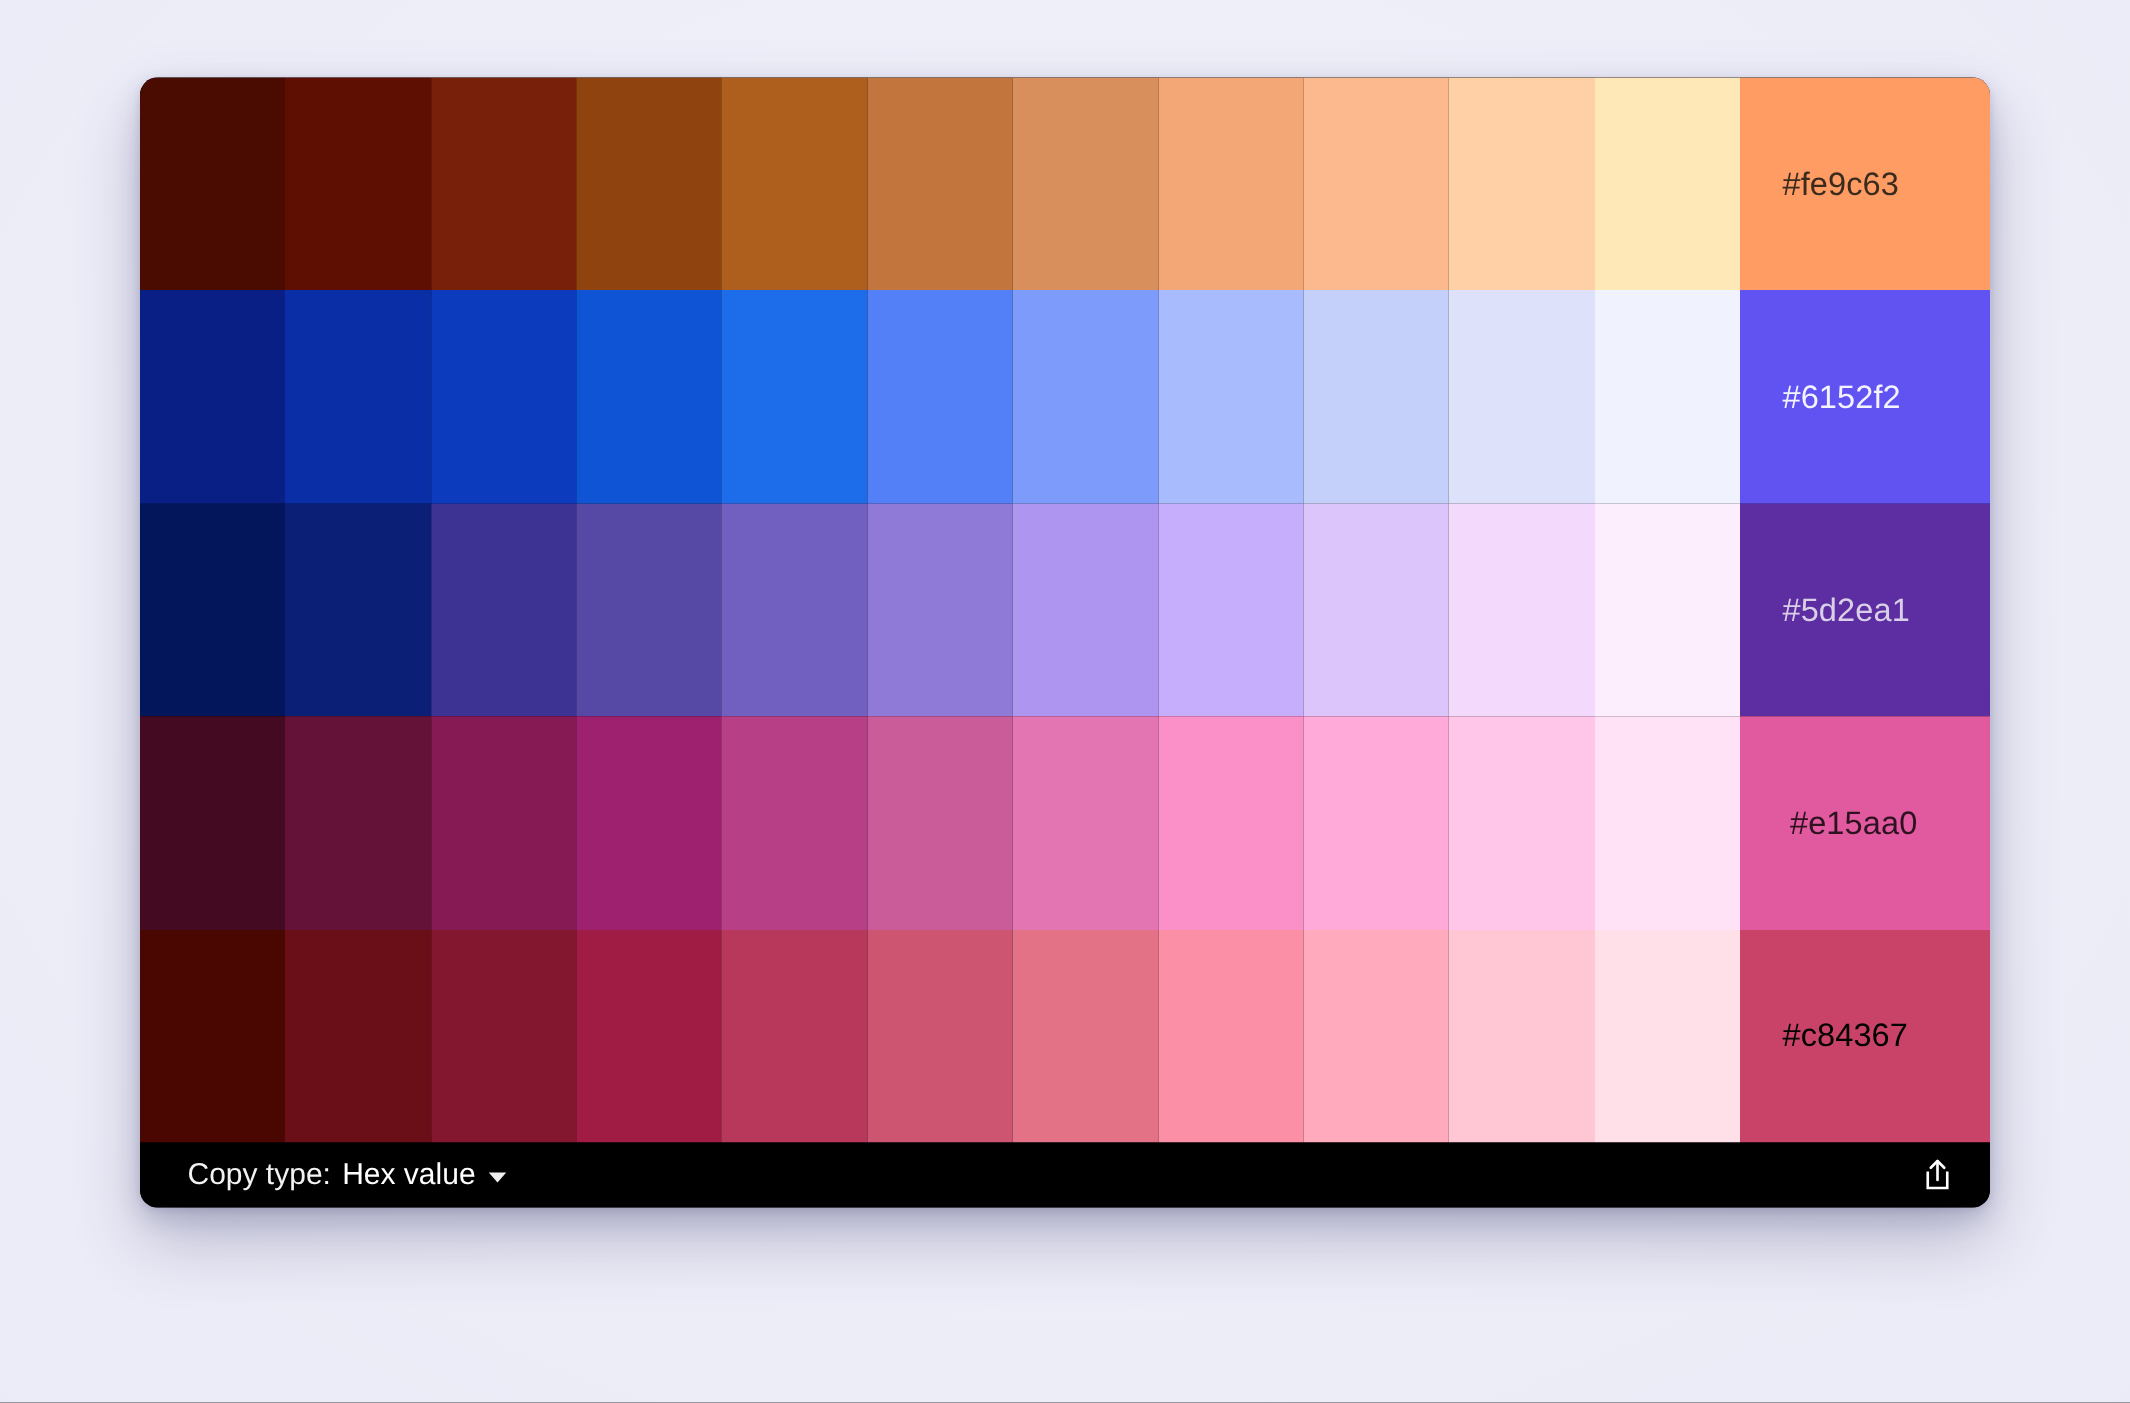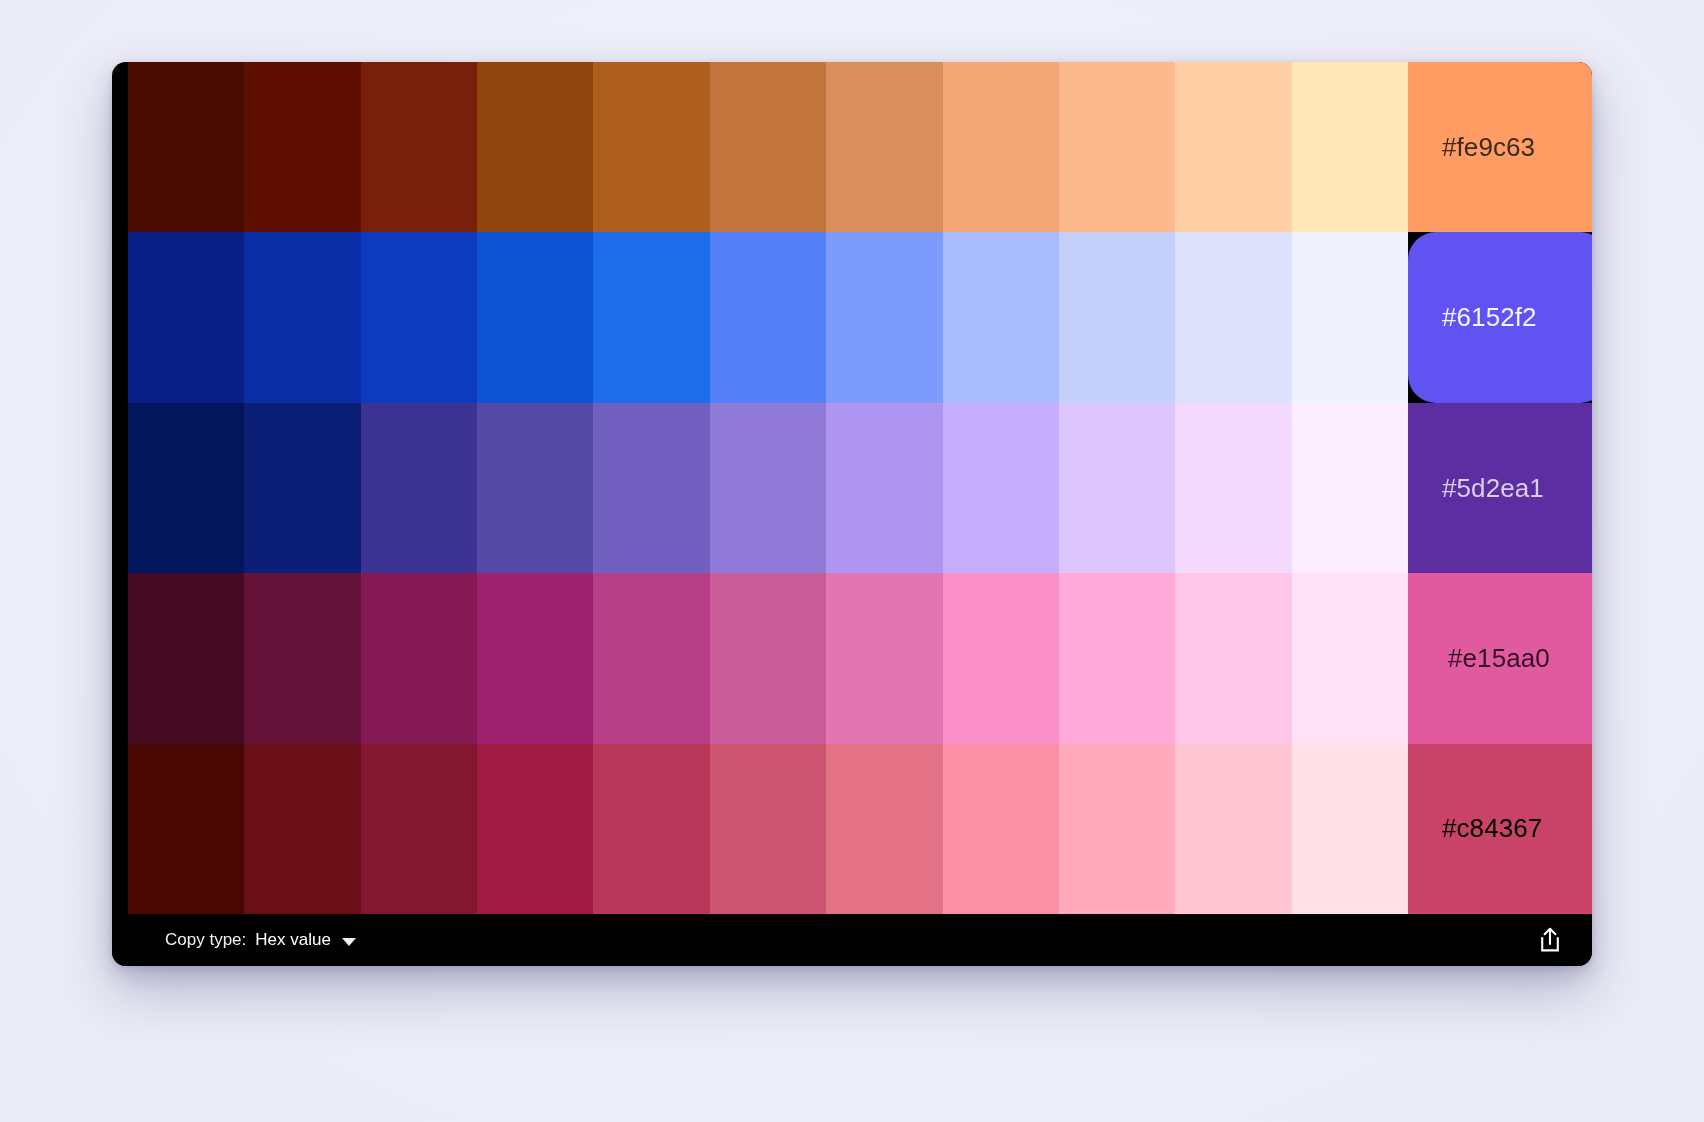--- a/index.html
+++ b/index.html
@@ -33,21 +33,21 @@
     border-radius: 14px;
     overflow: hidden;
     background: #000;
     box-shadow: 0 26px 54px rgba(60, 60, 110, 0.30),
                 0 8px 20px rgba(60, 60, 110, 0.18),
                 0 2px 6px rgba(60, 60, 110, 0.12);
   }
 
   #swatch-grid {
     position: absolute;
-    left: 16px; top: 0;
+    left: 0; top: 0;
     width: 100%;
     height: 852px;
     display: flex;
     flex-direction: column;
   }
 
   .palette-row {
     flex: 1 1 0;
     display: flex;
     flex-direction: row;
@@ -89,23 +89,22 @@
     justify-content: space-between;
     padding: 0 22px 0 38px;
     box-sizing: border-box;
   }
 
   #copy-type-control {
     display: flex;
     align-items: center;
     gap: 9px;
     color: #f2f2f2;
-    font-size: 17px;
+    font-size: 24px;
     cursor: default;
-    margin-left: 15px;
   }
   #copy-type-label { color: #f2f2f2; }
   #copy-type-value { color: #ffffff; }
 
   .caret-down {
     display: inline-block;
     width: 0; height: 0;
     border-left: 7px solid transparent;
     border-right: 7px solid transparent;
     border-top: 8px solid #efefef;
@@ -152,21 +151,21 @@
           <div class="shade-cell" title="#0a2ea6" style="background: rgb(10, 46, 166);"></div>
           <div class="shade-cell" title="#0c3cbd" style="background: rgb(12, 60, 189);"></div>
           <div class="shade-cell" title="#0f54d4" style="background: rgb(15, 84, 212);"></div>
           <div class="shade-cell" title="#1d6cea" style="background: rgb(29, 108, 234);"></div>
           <div class="shade-cell" title="#5380f7" style="background: rgb(83, 128, 247);"></div>
           <div class="shade-cell" title="#7d9bfb" style="background: rgb(125, 155, 251);"></div>
           <div class="shade-cell" title="#a8bcfd" style="background: rgb(168, 188, 253);"></div>
           <div class="shade-cell" title="#c4d0f9" style="background: rgb(196, 208, 249);"></div>
           <div class="shade-cell" title="#dde2fa" style="background: rgb(221, 226, 250);"></div>
           <div class="shade-cell" title="#f0f3fd" style="background: rgb(240, 243, 253);"></div>
-          <div class="base-cell" style="background: rgb(97, 82, 242); border-radius: 28px;">
+          <div class="base-cell" style="background: rgb(97, 82, 242);">
             <span class="base-hex-label" style="color: rgb(244, 244, 255);">#6152f2</span>
           </div>
         </div>
         <div class="palette-row">
           <div class="shade-cell" title="#03165b" style="background: rgb(3, 22, 91);"></div>
           <div class="shade-cell" title="#0a1f75" style="background: rgb(10, 31, 117);"></div>
           <div class="shade-cell" title="#3c3392" style="background: rgb(60, 51, 146);"></div>
           <div class="shade-cell" title="#5648a5" style="background: rgb(86, 72, 165);"></div>
           <div class="shade-cell" title="#7260c0" style="background: rgb(114, 96, 192);"></div>
           <div class="shade-cell" title="#8f7ad8" style="background: rgb(143, 122, 216);"></div>

